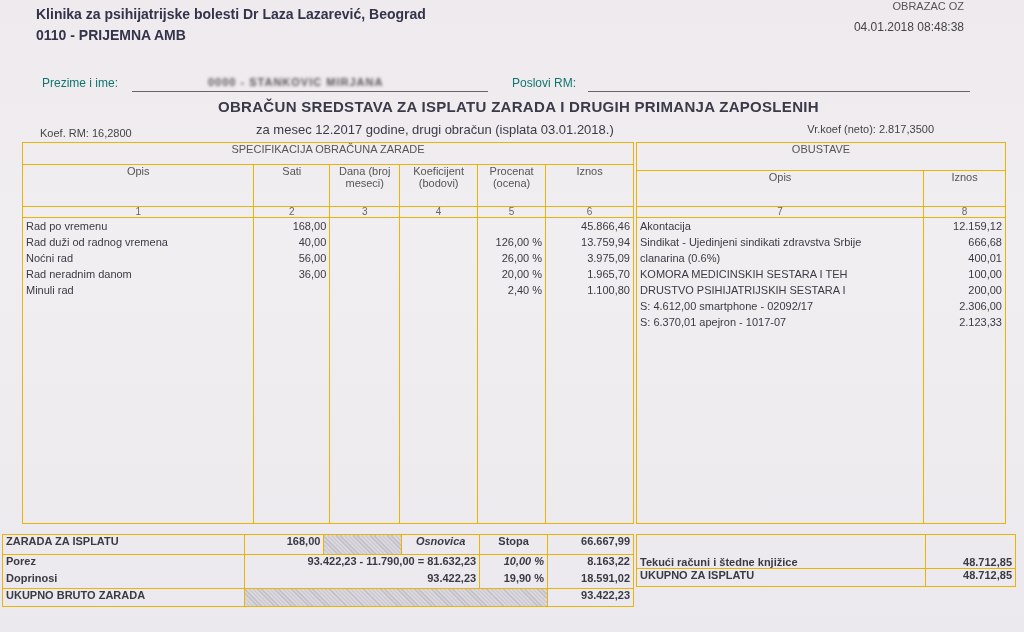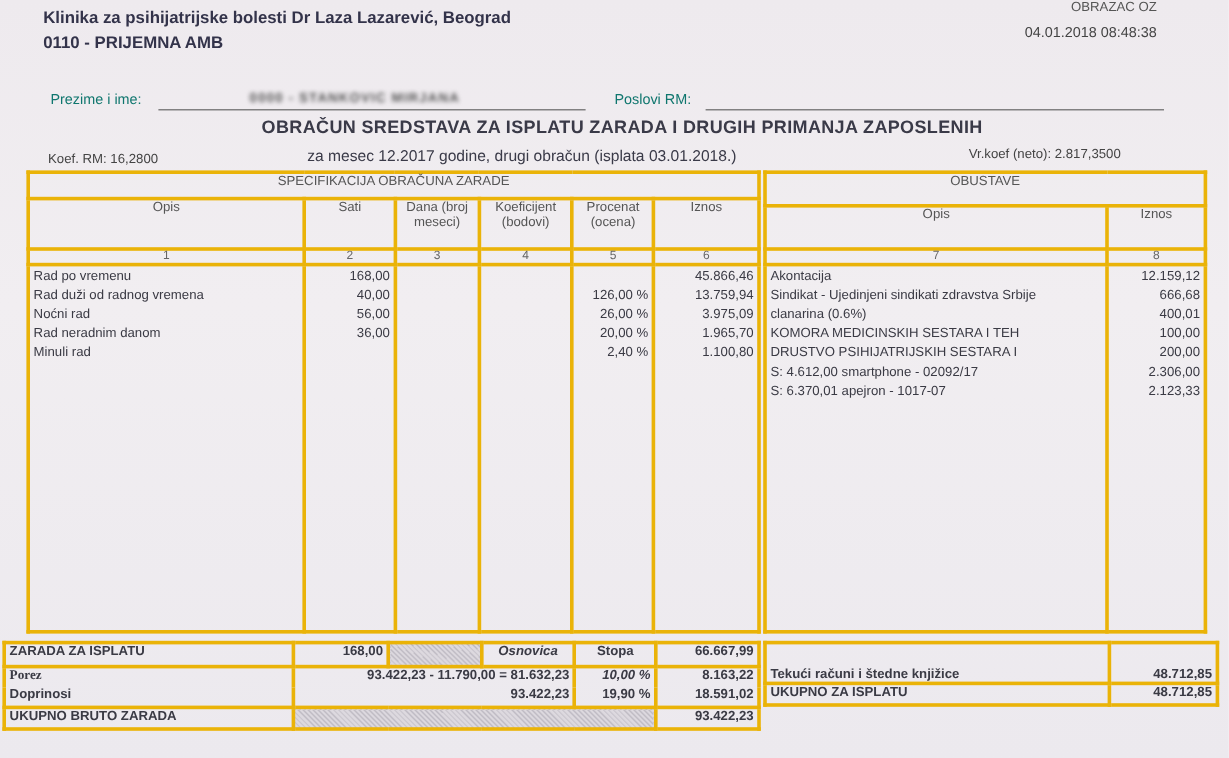--- a/index.html
+++ b/index.html
@@ -17,21 +17,21 @@
   .dt { right:60px; top:20px; font-size:12px; color:#444; }
   .lbl { font-size:12px; color:#0f766e; }
   .line { border-bottom:1px solid #666; }
   .blur { filter: blur(1.6px); font-size:11px; font-weight:bold; color:#555; letter-spacing:1px; }
   .title { left:218px; top:98px; font-size:15px; font-weight:bold; color:#3a3a48; letter-spacing:0.3px; }
   .sub { left:256px; top:122px; font-size:13px; color:#3a3a48; }
   .koef { left:40px; top:127px; font-size:11px; color:#444; }
   .vrk { right:90px; top:123px; font-size:11px; color:#444; }
 
   table.grid { border-collapse:collapse; position:absolute; font-size:11px; }
-  table.grid td { border:3px solid #eab308; padding:0 3px; vertical-align:top; }
+  table.grid td { border:1px solid #eab308; padding:0 3px; vertical-align:top; }
   .hdr td { text-align:center; vertical-align:middle; color:#555; }
   .num { text-align:right; }
   .colnum td { text-align:center; font-size:10px; color:#666; height:10px; line-height:10px; }
   .body-cell { line-height:16px; font-size:11px;margin-left:48px; }
   .tot { font-weight:bold; font-size:12px; }
   .shade { background: repeating-linear-gradient(45deg,#bdb9c2 0 1px,#ddd9df 1px 3px); }
 </style>
 </head>
 <body>
 
@@ -167,21 +167,21 @@
   <tbody>
       <tr style="height:20px;">
     <td>ZARADA ZA ISPLATU</td>
     <td class="num">168,00</td>
     <td class="shade"></td>
     <td style="text-align:center;font-style:italic;">Osnovica</td>
     <td style="text-align:center;">Stopa</td>
     <td class="num">66.667,99</td>
   </tr>
   <tr style="height:17px;">
-    <td style="border-bottom:none;font-family:Liberation Serif, serif;">Porez</td>
+    <td style="border-bottom:none;">Porez</td>
     <td colspan="3" class="num" style="border-bottom:none;">93.422,23 - 11.790,00 = 81.632,23</td>
     <td class="num" style="border-bottom:none;font-style:italic;">10,00 %</td>
     <td class="num" style="border-bottom:none;">8.163,22</td>
   </tr>
   <tr style="height:17px;">
     <td style="border-top:none;">Doprinosi</td>
     <td colspan="3" class="num" style="border-top:none;">93.422,23</td>
     <td class="num" style="border-top:none;">19,90 %</td>
     <td class="num" style="border-top:none;">18.591,02</td>
   </tr>

